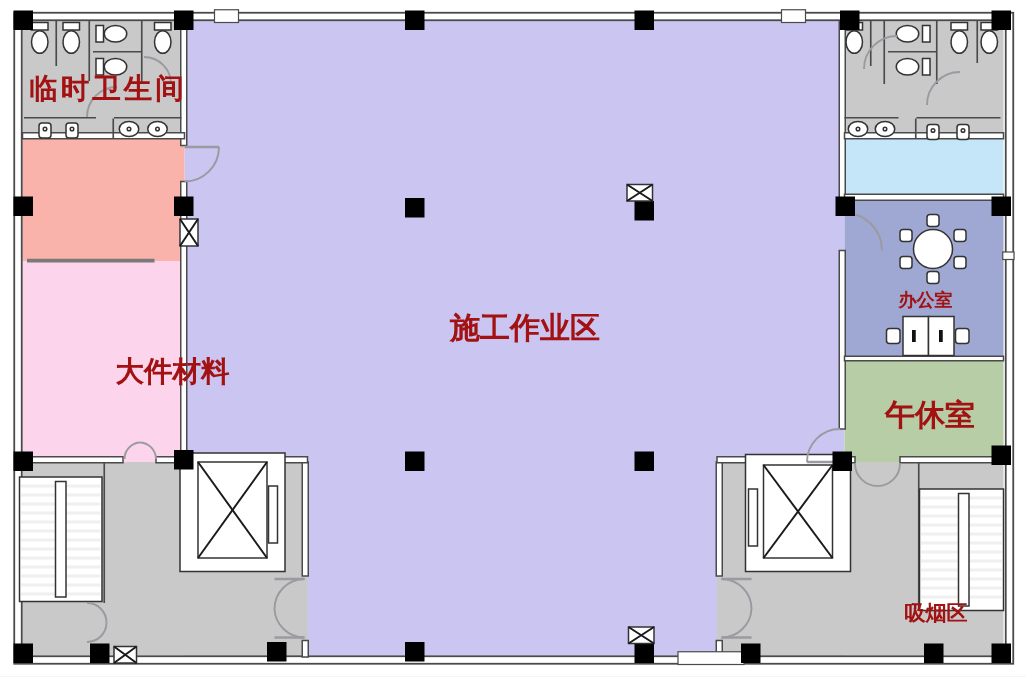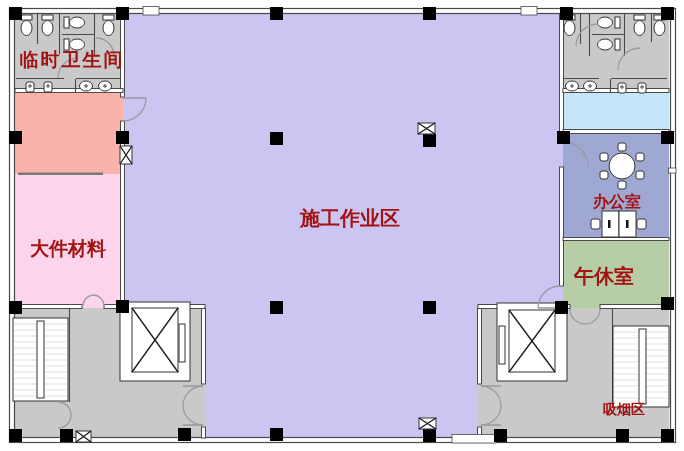--- a/index.html
+++ b/index.html
@@ -279,18 +279,18 @@
           <path class="xline" d="M419,418 436,429 M436,418 419,429" fill="none"></path>
         </g>
       <g>
           <rect class="fx" x="76" y="431" width="15" height="11"></rect>
           <path class="xline" d="M76,431 91,442 M91,431 76,442" fill="none"></path>
         </g>
     </g>
   </svg>
 
   <div class="lbl" style="left:10px;top:50px;width:124px;font-size:19px;letter-spacing:2px;">临时卫生间</div>
-  <div class="lbl" style="left:12px;top:239px;width:112px;font-size:19px;">大件材料</div>
+  <div class="lbl" style="left:12px;top:239px;width:112px;font-size:19px;padding-left:47px;">大件材料</div>
   <div class="lbl" style="left:285px;top:208px;width:130px;font-size:20px;text-align:center;">施工作业区</div>
-  <div class="lbl" style="left:563px;top:194px;width:108px;font-size:16px;">办公室</div>
-  <div class="lbl" style="left:550px;top:266px;width:108px;font-size:20px;">午休室</div>
+  <div class="lbl" style="left:563px;top:194px;width:108px;font-size:12px;">办公室</div>
+  <div class="lbl" style="left:566px;top:266px;width:108px;font-size:20px;">午休室</div>
   <div class="lbl" style="left:570px;top:402px;width:108px;font-size:14px;">吸烟区</div>
 </div>
 
 </body></html>

